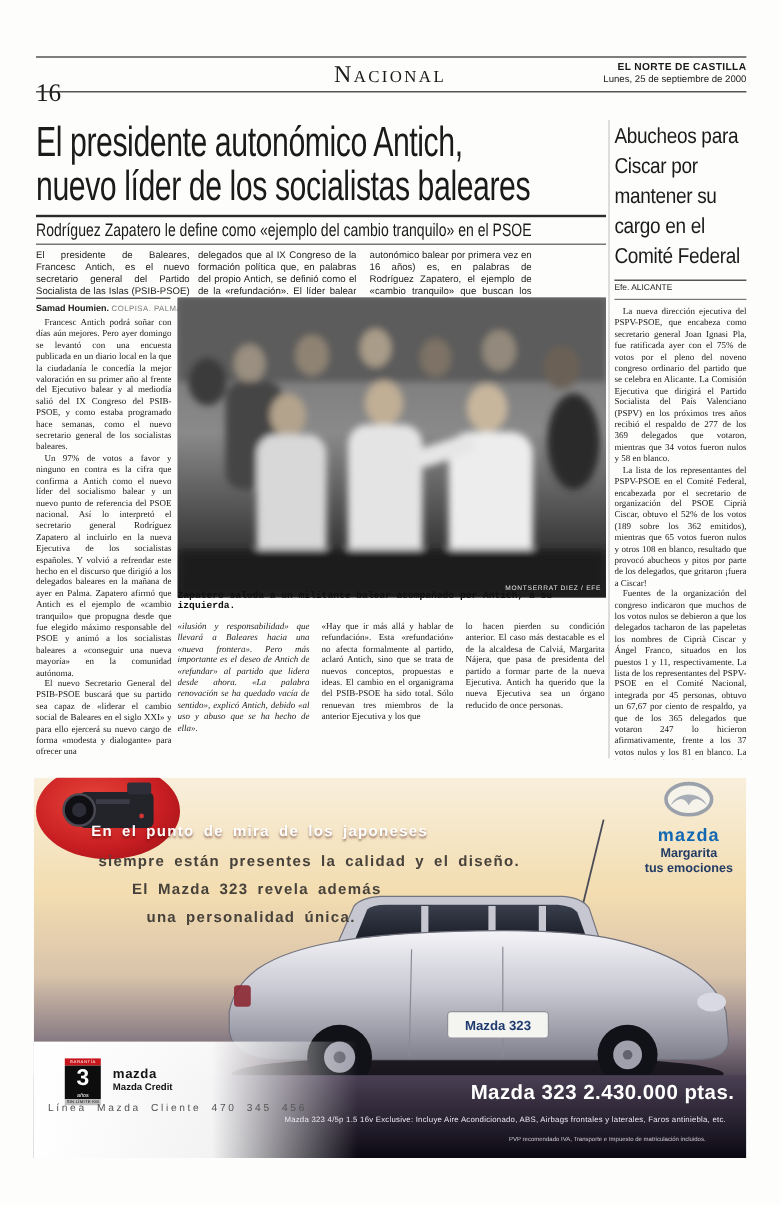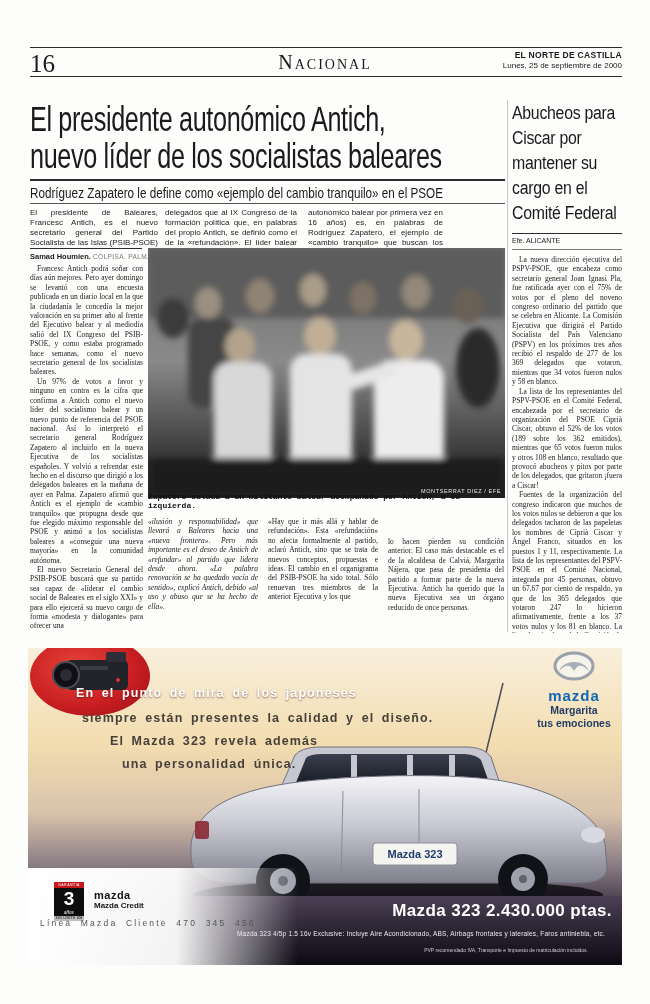--- a/index.html
+++ b/index.html
@@ -1,21 +1,21 @@
 <!DOCTYPE html>
 <html><head>
 <meta charset="utf-8">
 <style>
   html,body{margin:0;padding:0;background:#ffffff;}
   .page{position:relative;width:650px;height:1004px;background:#fdfdfc;overflow:hidden;
         font-family:"Liberation Serif",serif;color:#1a1a1a;}
   .rule{position:absolute;background:#2b2b2b;}
 
   
-  .page-num{position:absolute;left:30px;top:50px;font-size:25px;font-family:"Liberation Serif",serif;}
+  .page-num{position:absolute;left:30px;top:65px;font-size:21px;font-family:"Liberation Serif",serif;}
   .section-title{position:absolute;left:0;right:0;top:51px;text-align:center;
       font-family:"Liberation Serif",serif;font-variant:small-caps;font-size:20px;letter-spacing:2px;}
   .masthead{position:absolute;right:28px;top:50px;text-align:right;font-family:"Liberation Sans",sans-serif;}
   .np-name{font-size:8.5px;font-weight:bold;letter-spacing:.3px;}
   .np-date{font-size:8px;margin-top:1px;}
 
   
   .headline{position:absolute;left:30px;top:100px;font-family:"Liberation Sans",sans-serif;
       font-size:35px;line-height:37px;letter-spacing:-.5px;transform:scaleX(.72);transform-origin:0 0;white-space:nowrap;}
   .subhead{position:absolute;left:30px;top:184px;font-family:"Liberation Sans",sans-serif;
@@ -27,21 +27,21 @@
   .byline .auth{font-weight:bold;} .byline .agcy{color:#777;font-size:6.5px;letter-spacing:.4px;}
   .bodycol{position:absolute;overflow:hidden;font-size:7.5px;line-height:9.4px;text-align:justify;}
   .bodycol p{margin:0;text-indent:7px;}
   .body-left{left:30px;top:264px;width:113px;height:378px;}
   .photo{position:absolute;left:148px;top:248px;width:357px;height:250px;background:#555;}
   .photo-credit{position:absolute;right:4px;bottom:4px;color:#e8e8e8;font-family:"Liberation Sans",sans-serif;
       font-size:5.5px;letter-spacing:.6px;}
   .caption{position:absolute;left:148px;top:492px;width:357px;font-family:Liberation Mono, monospace;
       font-size:8px;font-weight:bold;color:#111;}
   .cont{top:517px;height:129px;}
-  .contA{left:148px;width:110px;font-style:italic;} .contB{left:268px;width:110px;} .contC{left:388px;width:116px;margin-top:20px;}
+  .contA{left:148px;width:110px;font-style:italic;} .contB{left:268px;width:110px;} .contC{left:388px;width:116px;}
 
   .vdivider{position:absolute;left:507px;top:100px;width:1px;height:532px;background:#c9c9c9;}
 
   
   .sb-headline{position:absolute;left:512px;top:101px;font-family:"Liberation Sans",sans-serif;
       font-size:18px;line-height:25px;letter-spacing:-.3px;transform:scaleX(.88);transform-origin:0 0;white-space:nowrap;}
   .sb-byline{position:absolute;left:512px;top:237px;font-family:"Liberation Sans",sans-serif;font-size:7px;color:#222;}
   .sb-body{left:512px;top:255px;width:110px;height:378px;}
 
   

